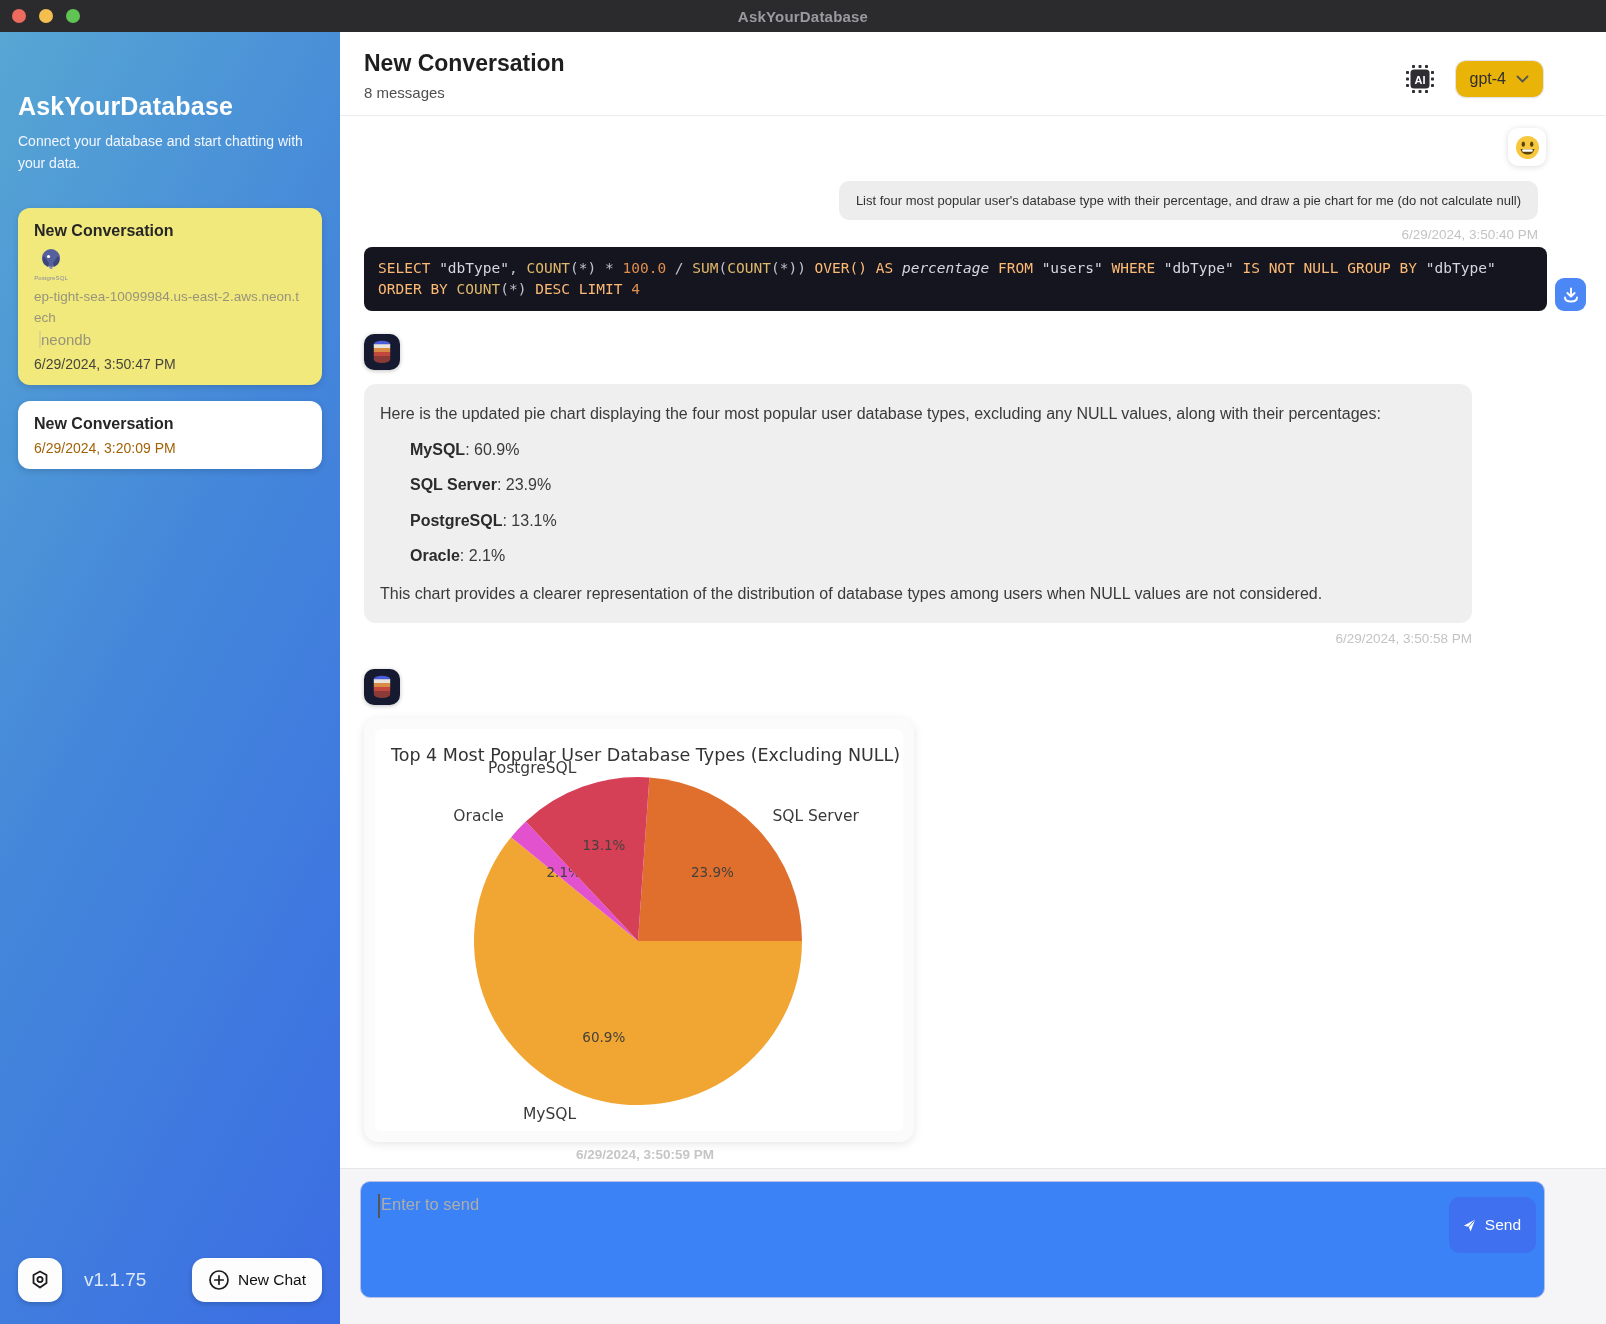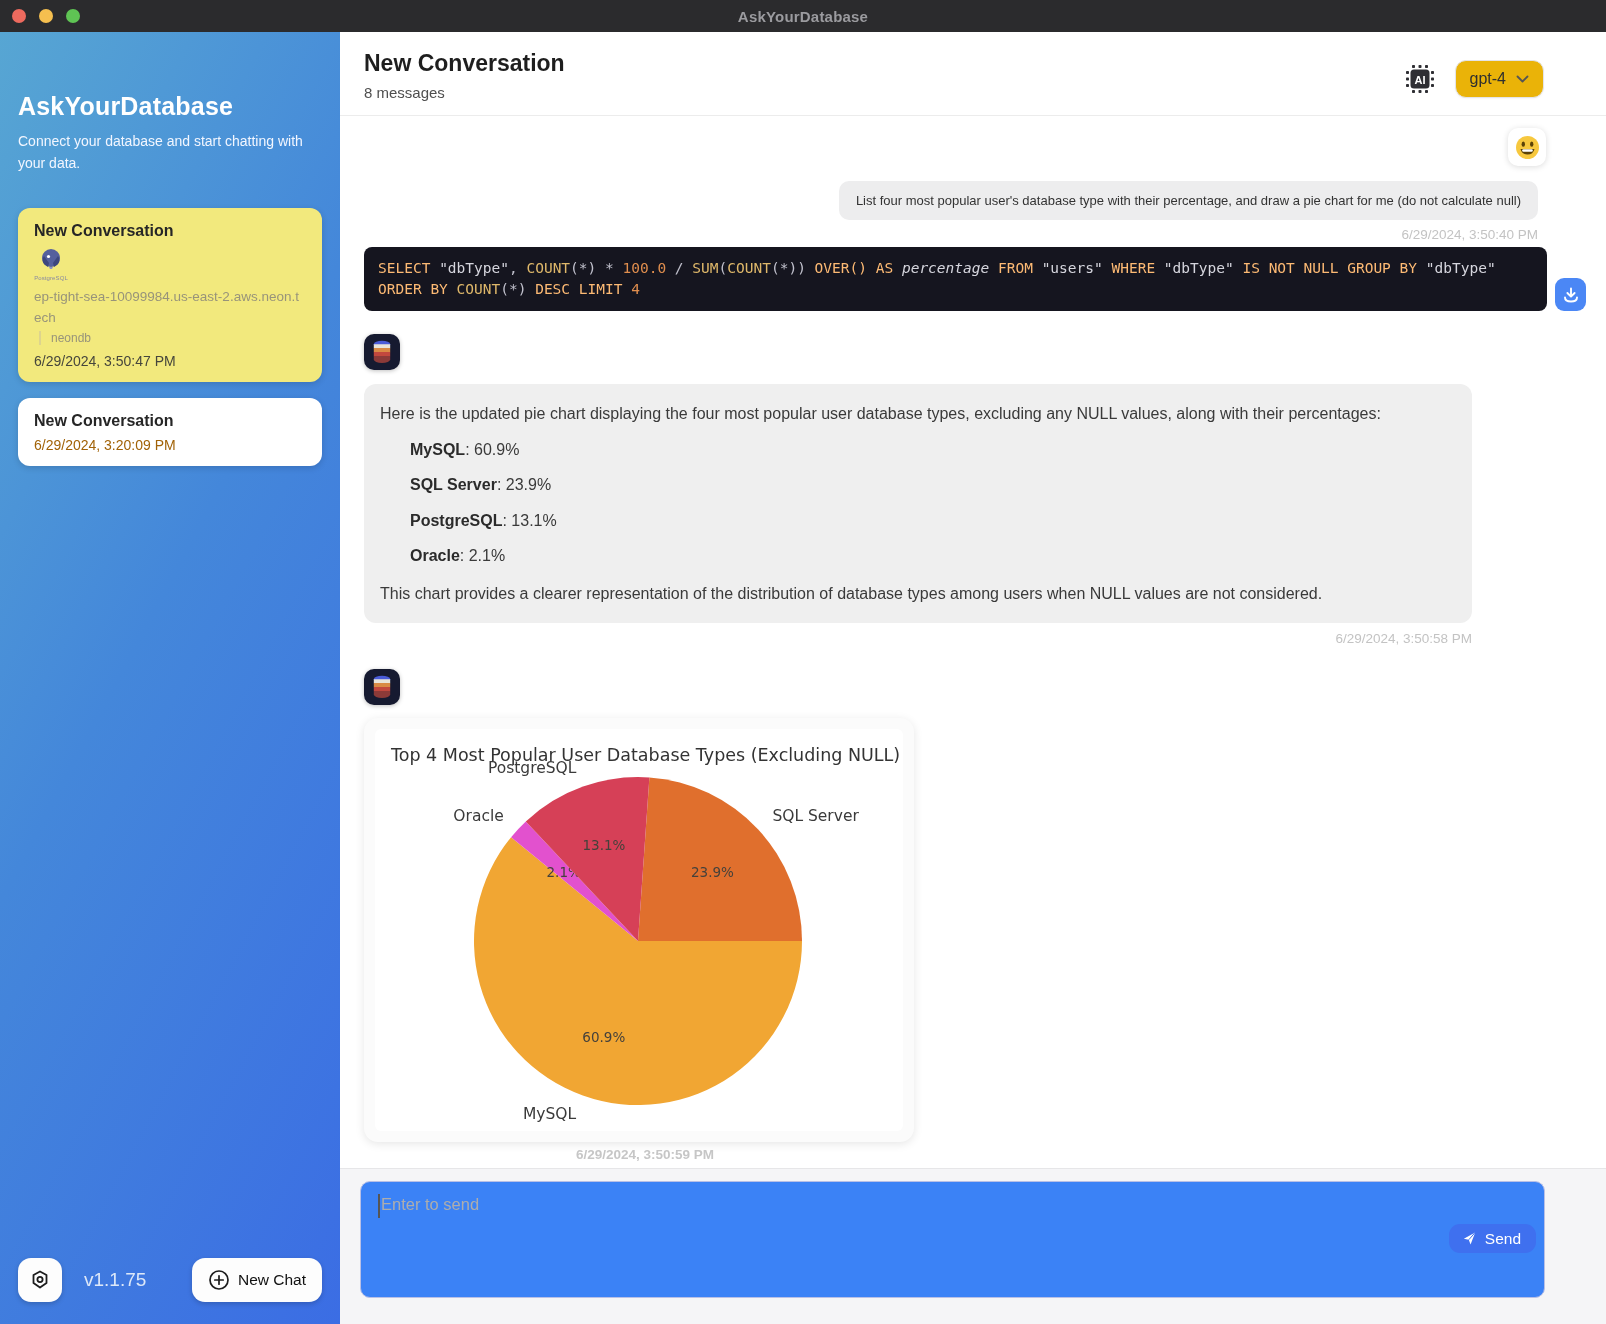--- a/index.html
+++ b/index.html
@@ -25,22 +25,22 @@
 
   .conv-list { margin-top:34px; display:flex; flex-direction:column; gap:16px; }
   .conv-card { border-radius:12px; padding:14px 16px 13px 16px; cursor:pointer;
     box-shadow:0 2px 6px rgba(0,0,0,.15); }
   .conv-card.active { background:#f2e97d; }
   .conv-card.plain { background:#ffffff; }
   .conv-title { font-size:16px; font-weight:bold; color:#262626; }
   .pg-block { margin-top:8px; width:34px; text-align:center; }
   .pg-label { font-size:6px; color:#8a8aa0; margin-top:1px; letter-spacing:.1px; }
   .conv-host { margin-top:6px; font-size:13.5px; color:#98947a; line-height:1.5; word-break:break-all; }
-  .conv-db { margin-top:3px; margin-left:5px; padding-left:10px; border-left:2px solid #ddd48e;
-    font-size:12px; color:#98947a; }
+  .conv-db { margin-top:3px; margin-left:5px; border-left:2px solid #ddd48e;
+    font-size:15px; color:#98947a; }
   .conv-time { margin-top:8px; font-size:14px; color:#46463c; }
   .conv-card.plain .conv-time { color:#a16207; margin-top:7px; }
 
   .side-footer { margin-top:auto; display:flex; align-items:center; }
   .gear-btn { width:44px; height:44px; background:#fdfdfd; border:none; border-radius:13px;
     display:flex; align-items:center; justify-content:center; cursor:pointer;
     box-shadow:0 2px 5px rgba(0,0,0,.18); }
   .version { color:#dde8f8; font-size:19px; margin-left:22px; }
   .newchat-btn { margin-left:auto; background:#fdfdfd; border:none; border-radius:13px;
     height:44px; padding:0 16px; display:flex; align-items:center; gap:8px; cursor:pointer;
@@ -95,21 +95,21 @@
   
   .composer { border-top:1px solid #e6e6e8; background:#f5f5f7; height:156px;
     padding:12px 61px 0 20px; }
   .input-wrap { position:relative; height:117px; background:#3b82f6; border:1.5px solid #b9c0e6;
     border-radius:10px; }
   .input-wrap textarea { width:100%; height:100%; border:none; outline:none; resize:none;
     background:transparent; border-radius:10px; padding:13px 100px 13px 20px;
     font-family:inherit; font-size:16.5px; color:#333; }
   .input-wrap textarea::placeholder { color:#adadad; }
   .caret { position:absolute; left:17px; top:12px; width:1.5px; height:24px; background:#555; }
-  .send-btn { position:absolute; right:8px; bottom:44px; height:29px; padding:0 15px 0 12px;
+  .send-btn { position:absolute; right:8px; bottom:44px; height:56px; padding:0 15px 0 12px;
     background:#3f70ef; border:none; border-radius:11px; cursor:pointer;
     display:flex; align-items:center; gap:7px; color:#fff; font-size:15.5px; font-family:inherit;margin-left:10px; }
 </style>
 </head>
 <body>
 
 <div class="titlebar">
   <div class="traffic">
     <span class="light red"></span>
     <span class="light yellow"></span>

